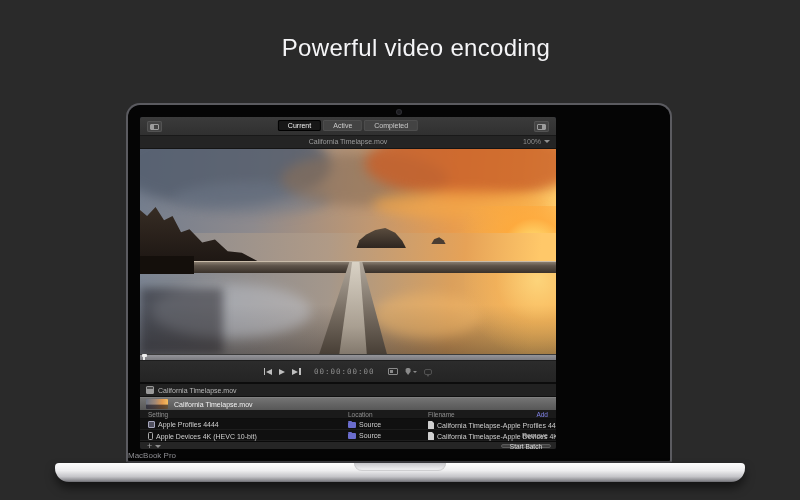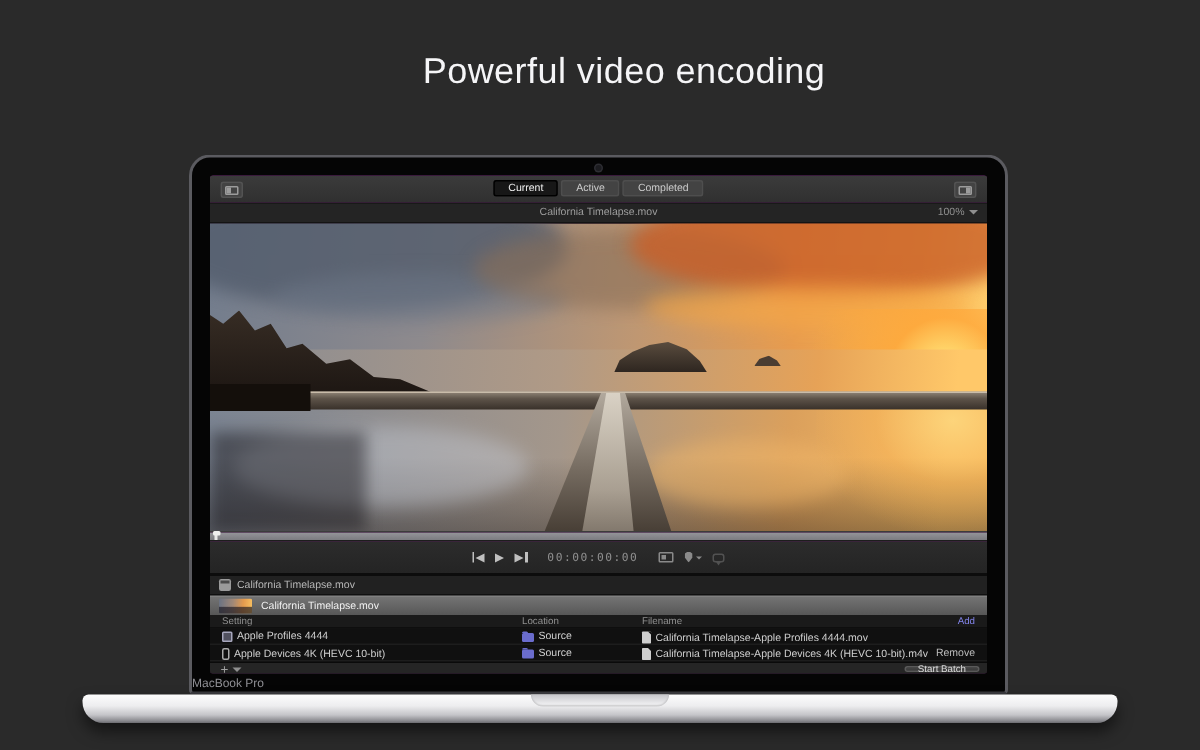--- a/index.html
+++ b/index.html
@@ -19,21 +19,21 @@
   .bezel-label{position:absolute;bottom:1px;left:0;width:100%;text-align:left;
     font-size:8px;color:#8e8e93;}
   .base{position:absolute;left:55px;top:463px;width:690px;height:19px;
     background:linear-gradient(180deg,#fdfdfd 0%,#ededef 40%,#c4c4c8 72%,#8b8b90 92%,#6c6c71 100%);
     border-radius:4px 4px 14px 14px;box-shadow:0 6px 10px rgba(0,0,0,.5);}
   .base-notch{position:absolute;left:50%;top:0;width:92px;height:8px;margin-left:-46px;
     background:linear-gradient(180deg,#c6c6ca 0%,#eeeef0 80%);border-radius:0 0 9px 9px;
     box-shadow:inset 0 -1px 1px rgba(0,0,0,.15);}
 
   
-  .screen{position:relative;width:518px;height:332px;background:#701a75;border-radius:2px;
+  .screen{position:relative;width:416px;height:332px;background:#0f172a;border-radius:2px;
     display:flex;flex-direction:column;overflow:hidden;}
 
   
   .toolbar{position:relative;height:19px;flex:0 0 19px;background:linear-gradient(#3b3b3b,#303030);
     border-bottom:1px solid #191919;display:flex;align-items:center;}
   .pane-btn{position:absolute;top:4px;width:15px;height:11px;border-radius:2px;background:#434343;
     box-shadow:inset 0 0 0 1px #535353;}
   .pane-btn.left{left:7px;}
   .pane-btn.right{right:7px;}
   .pane-glyph{position:absolute;top:2.5px;width:9px;height:6px;border:1px solid #9c9c9c;border-radius:1px;}

